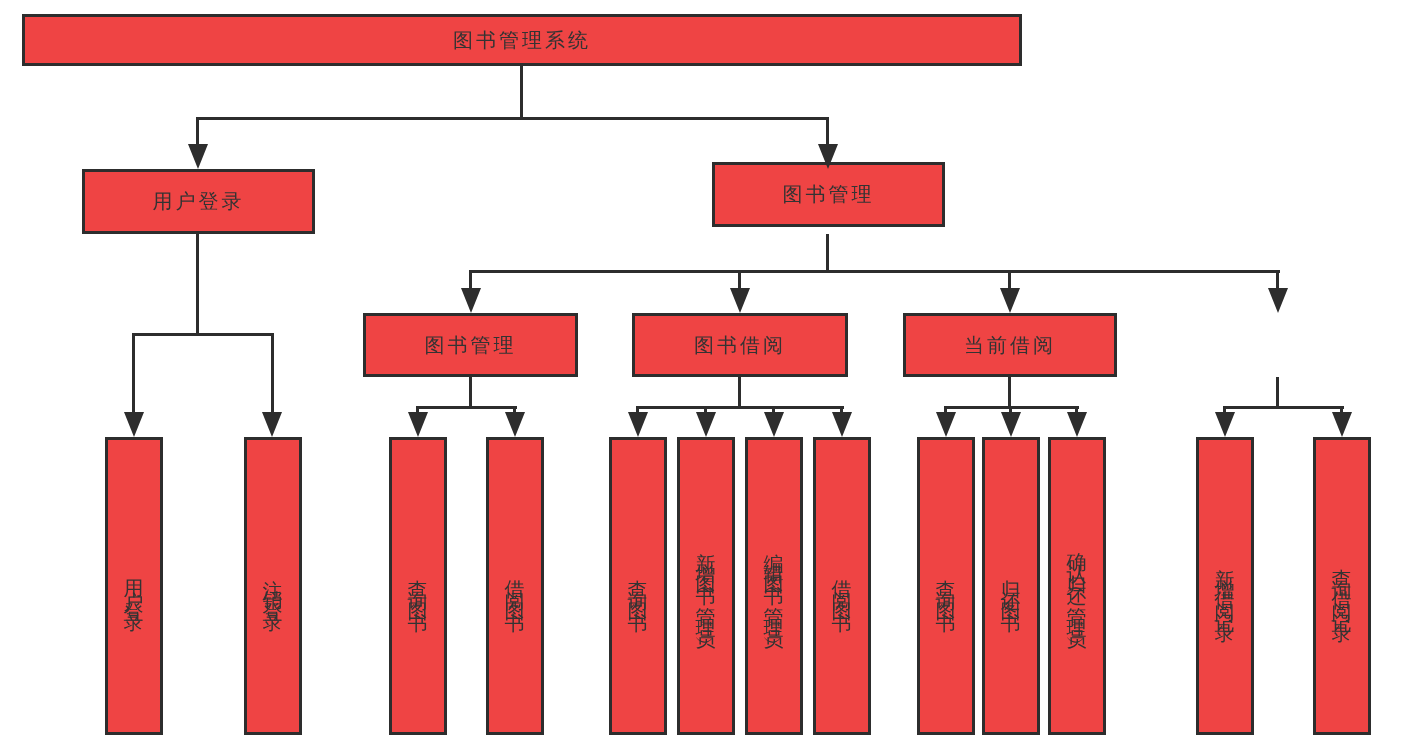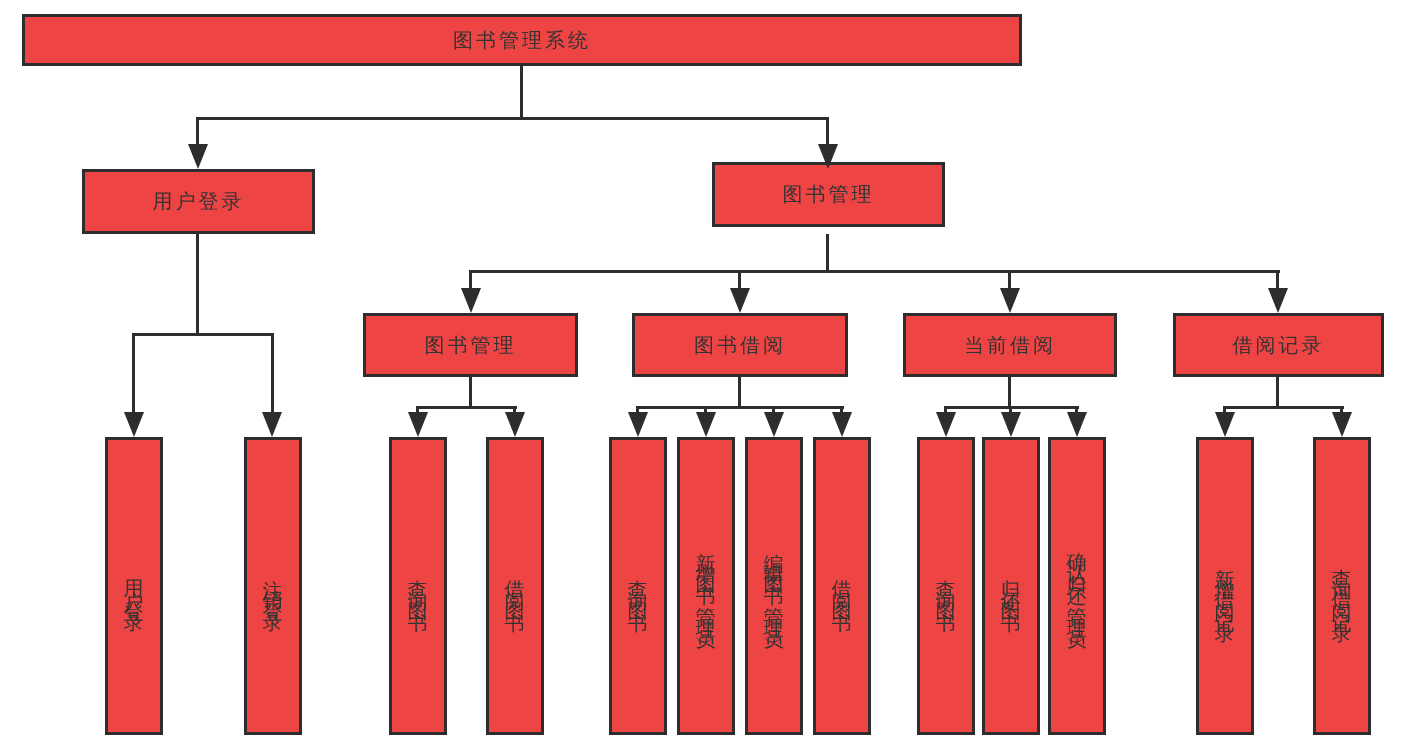--- a/index.html
+++ b/index.html
@@ -86,23 +86,20 @@
   </div>
 
   <div class="box" style="left:632px; top:313px; width:216px; height:64px;">
     <span class="lbl">图书借阅</span>
   </div>
 
   <div class="box" style="left:903px; top:313px; width:214px; height:64px;">
     <span class="lbl">当前借阅</span>
   </div>
 
-  <div class="box" style="left:1173px; top:313px; width:211px; height:64px;">
-    <span class="lbl">借阅记录</span>
-  </div>
 
   <div class="box leaf" style="left:105px; top:437px; width:58px; height:298px;">
     <span class="vtxt">用户登录</span>
   </div>
   <div class="box leaf" style="left:244px; top:437px; width:58px; height:298px;">
     <span class="vtxt">注销登录</span>
   </div>
 
   <div class="box leaf" style="left:389px; top:437px; width:58px; height:298px;">
     <span class="vtxt">查询图书</span>

